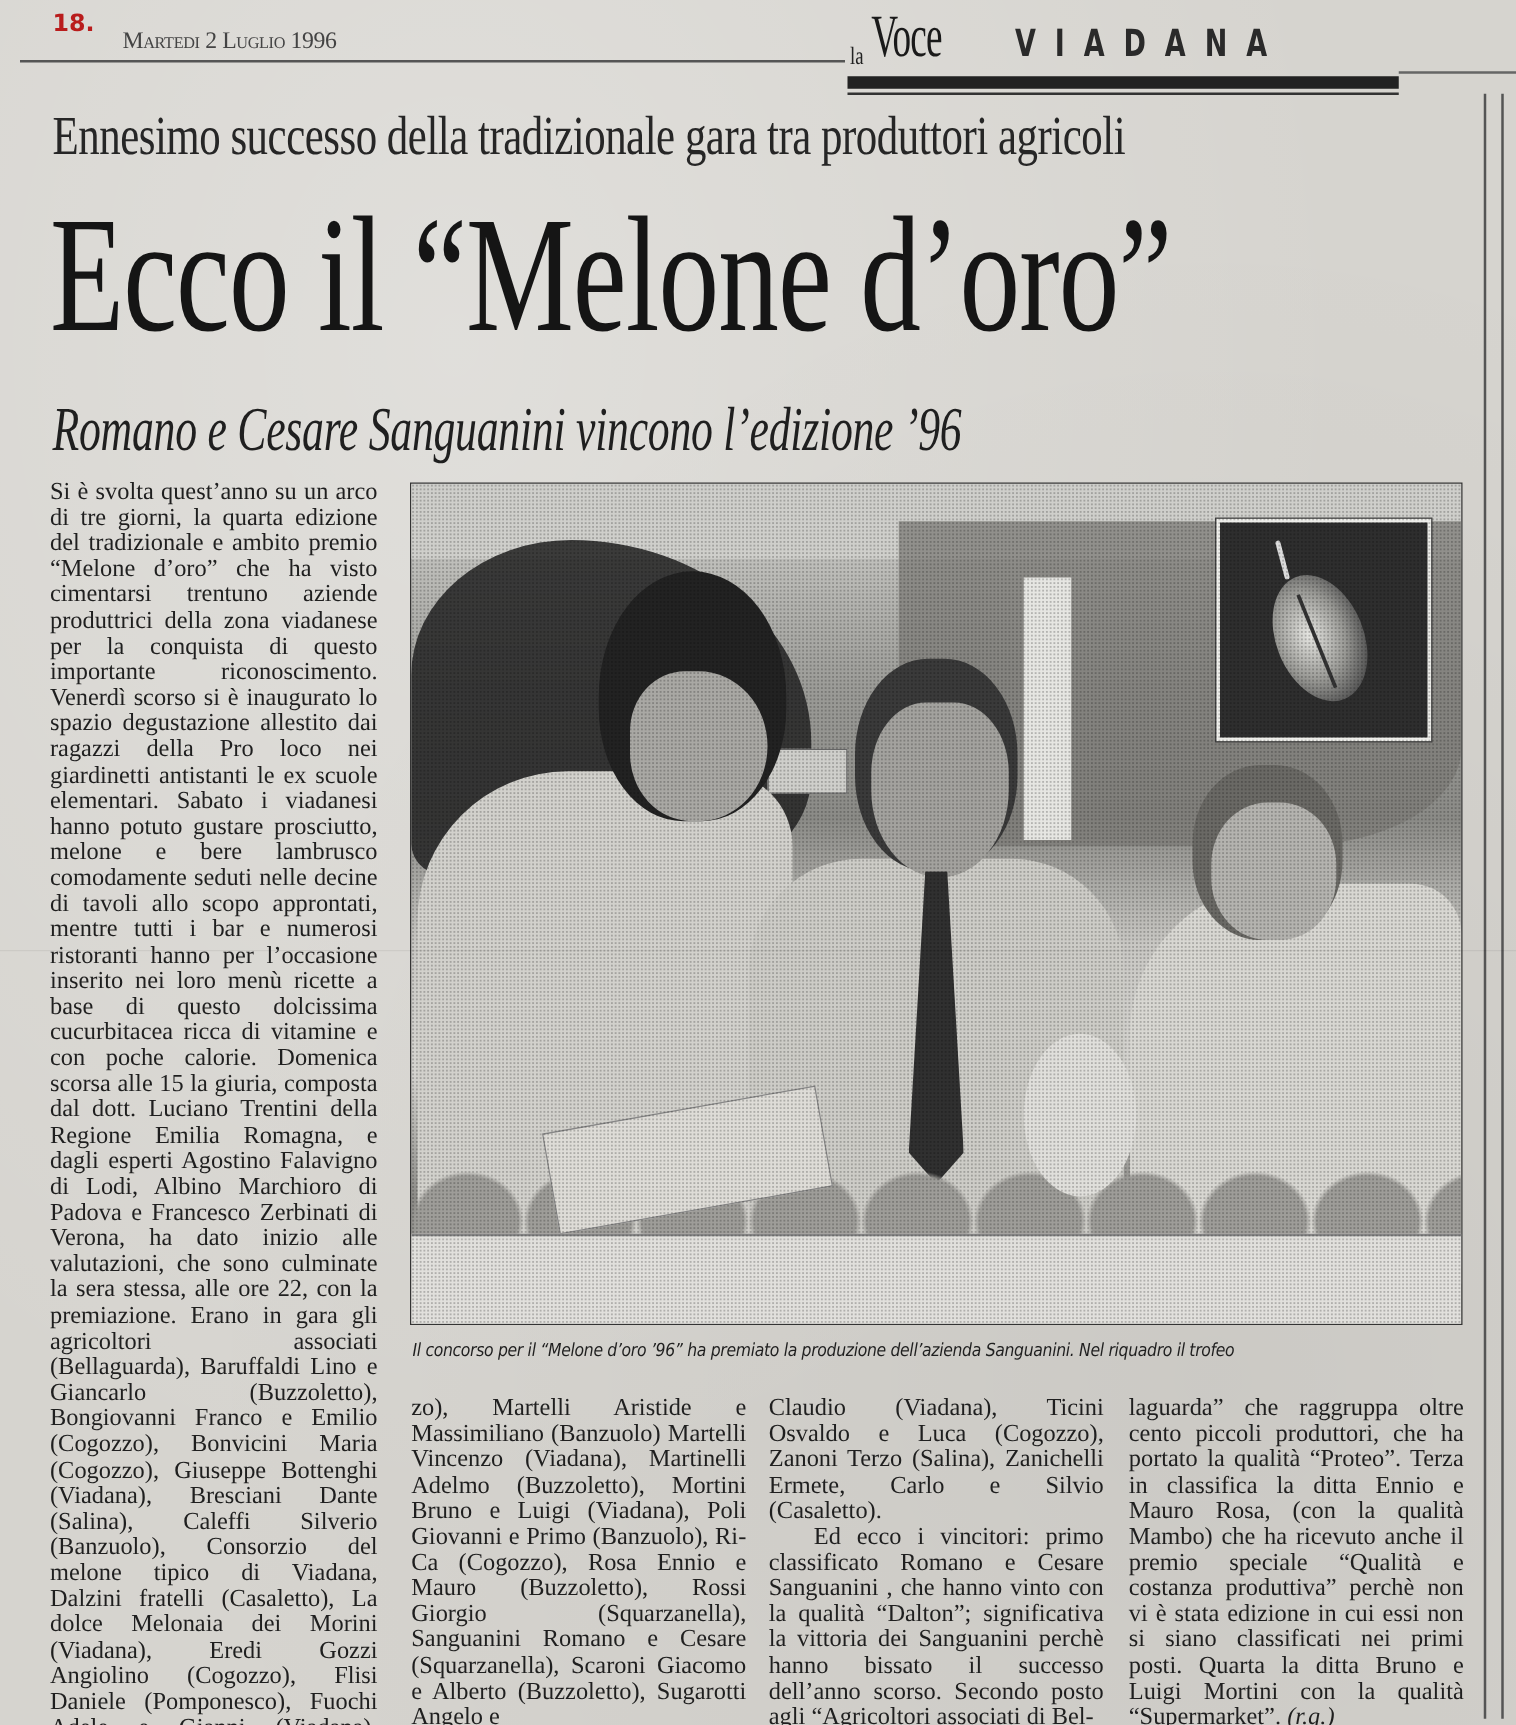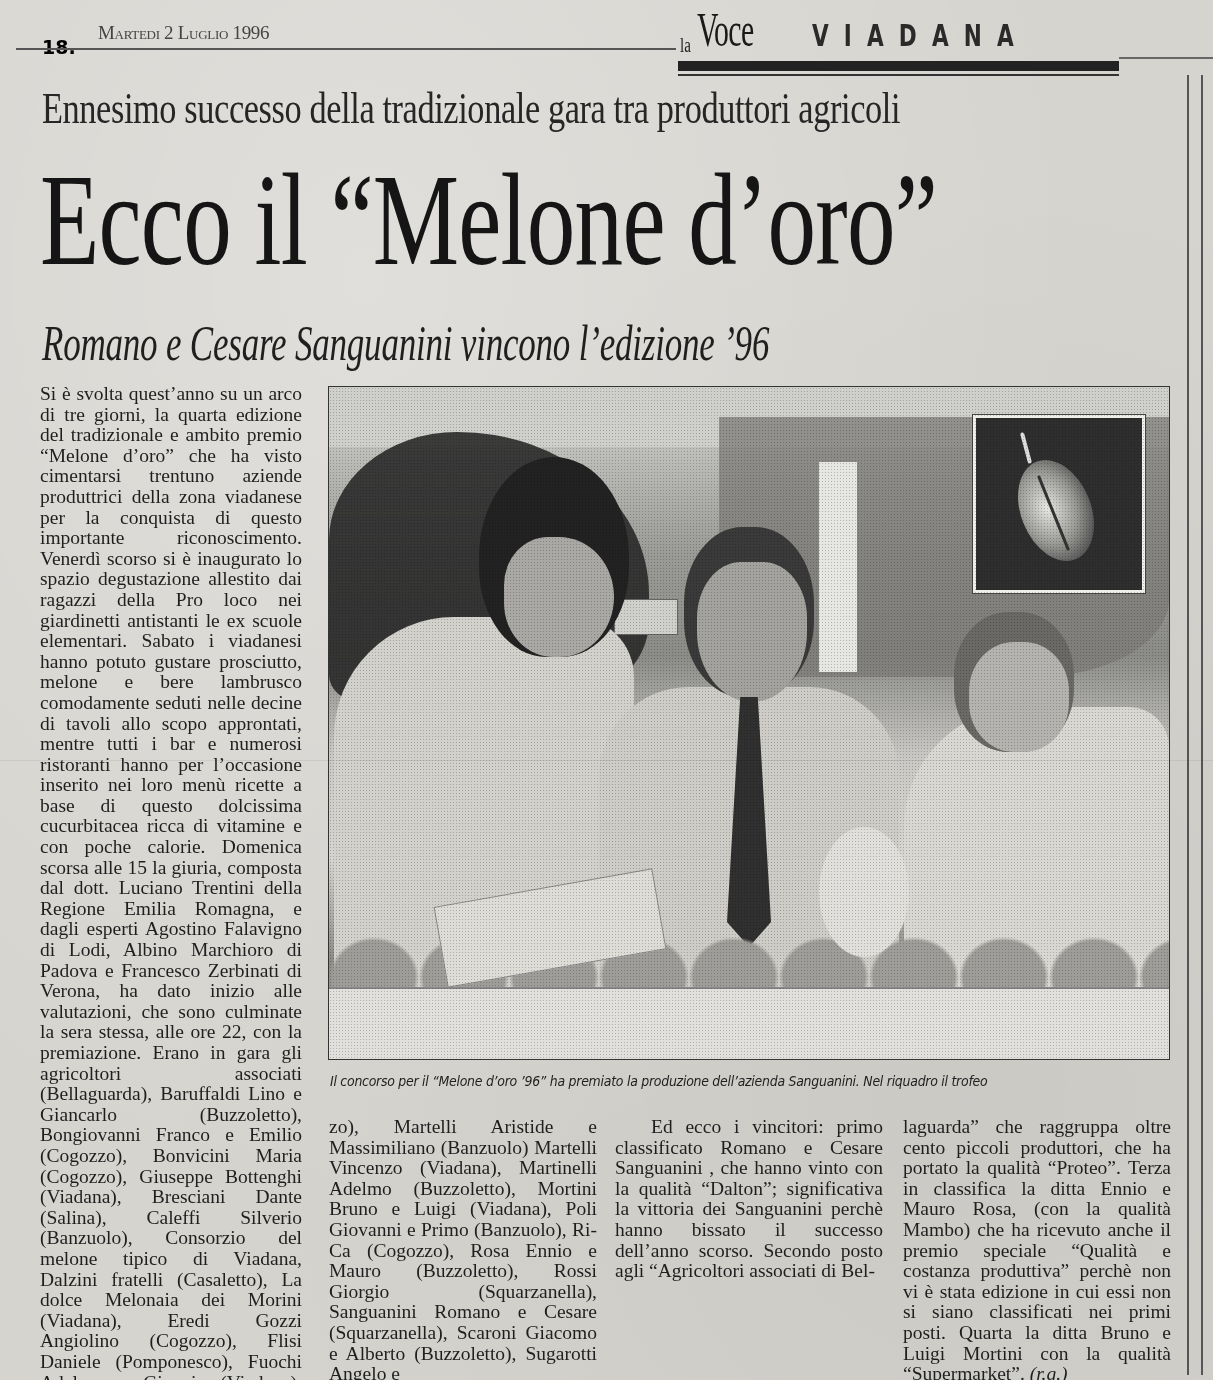--- a/index.html
+++ b/index.html
@@ -8,21 +8,21 @@
     background:#d6d4cf;
     background-image:
       radial-gradient(ellipse at 30% 20%, rgba(255,255,255,0.25), transparent 60%),
       radial-gradient(ellipse at 80% 80%, rgba(0,0,0,0.05), transparent 60%);
     color:#1e1e1e;
     font-family:"DejaVu Serif", serif;
   }
   .abs { position:absolute; }
 
   
-  #page-num { left:42px; top:36px; font-family:"DejaVu Sans", sans-serif; font-weight:bold; font-size:19px; color:#000000; }
+  #page-num { left:42px; top:8px; font-family:"DejaVu Sans", sans-serif; font-weight:bold; font-size:19px; color:#b91c1c; }
   #date { left:98px; top:22px; font-family:"Liberation Serif", serif; font-size:19px; color:#444; font-variant:small-caps; letter-spacing:-0.3px;text-align:right; }
   #rule-left { left:16px; top:48px; width:660px; height:2px; background:#555; }
   #logo-la { left:680px; top:34px; font-family:"Liberation Serif", serif; font-size:20px; color:#222; transform:scaleX(0.75); transform-origin:left; }
   #logo-voce { left:697px; top:6px; font-family:"Liberation Serif", serif; font-size:48px; color:#1a1a1a; transform:scaleX(0.62); transform-origin:left; letter-spacing:-1px; line-height:48px; }
   #logo-section { left:812px; top:20px; font-family:"DejaVu Sans", sans-serif; font-weight:bold; font-size:30px; letter-spacing:21px; color:#2a2a2a; transform:scaleX(0.72); transform-origin:left; line-height:32px; }
   #logo-bar { left:678px; top:61px; width:441px; height:10px; background:#222; }
   #logo-bar2 { left:678px; top:74px; width:441px; height:2px; background:#333; }
   #rule-right { left:1119px; top:57px; width:94px; height:2px; background:#666; }
 
   
@@ -137,19 +137,20 @@
     <div id="inset-ridge"></div>
   </div>
   <div class="halftone"></div>
 </div>
 <div id="caption" class="abs">Il concorso per il “Melone d’oro ’96” ha premiato la produzione dell’azienda Sanguanini. Nel riquadro il trofeo</div>
 
 <div id="col-b1" class="abs col">
   <p>zo), Martelli Aristide e Massimiliano (Banzuolo) Martelli Vincenzo (Viadana), Martinelli Adelmo (Buzzoletto), Mortini Bruno e Luigi (Viadana), Poli Giovanni e Primo (Banzuolo), Ri-Ca (Cogozzo), Rosa Ennio e Mauro (Buzzoletto), Rossi Giorgio (Squarzanella), Sanguanini Romano e Cesare (Squarzanella), Scaroni Giacomo e Alberto (Buzzoletto), Sugarotti Angelo e</p>
 </div>
 <div id="col-b2" class="abs col">
+  <p>Claudio (Viadana), Ticini Osvaldo e Luca (Cogozzo), Zanoni Terzo (Salina), Zanichelli Ermete, Carlo e Silvio (Casaletto).</p>
   <p class="indent">Ed ecco i vincitori: primo classificato Romano e Cesare Sanguanini , che hanno vinto con la qualità “Dalton”; significativa la vittoria dei Sanguanini perchè hanno bissato il successo dell’anno scorso. Secondo posto agli “Agricoltori associati di Bel-</p>
 </div>
 <div id="col-b3" class="abs col">
   <p><span>laguarda” che raggruppa oltre cento piccoli produttori, che ha portato la qualità “Proteo”. Terza in classifica la ditta Ennio e Mauro Rosa, (con la qualità Mambo) che ha ricevuto anche il premio speciale “Qualità e costanza produttiva” perchè non vi è stata edizione in cui essi non si siano classificati nei primi posti. Quarta la ditta Bruno e Luigi Mortini con la qualità “Supermarket”.</span> <i>(r.g.)</i></p>
 </div>
 
 <div class="abs fold"></div>
 
 </body></html>

